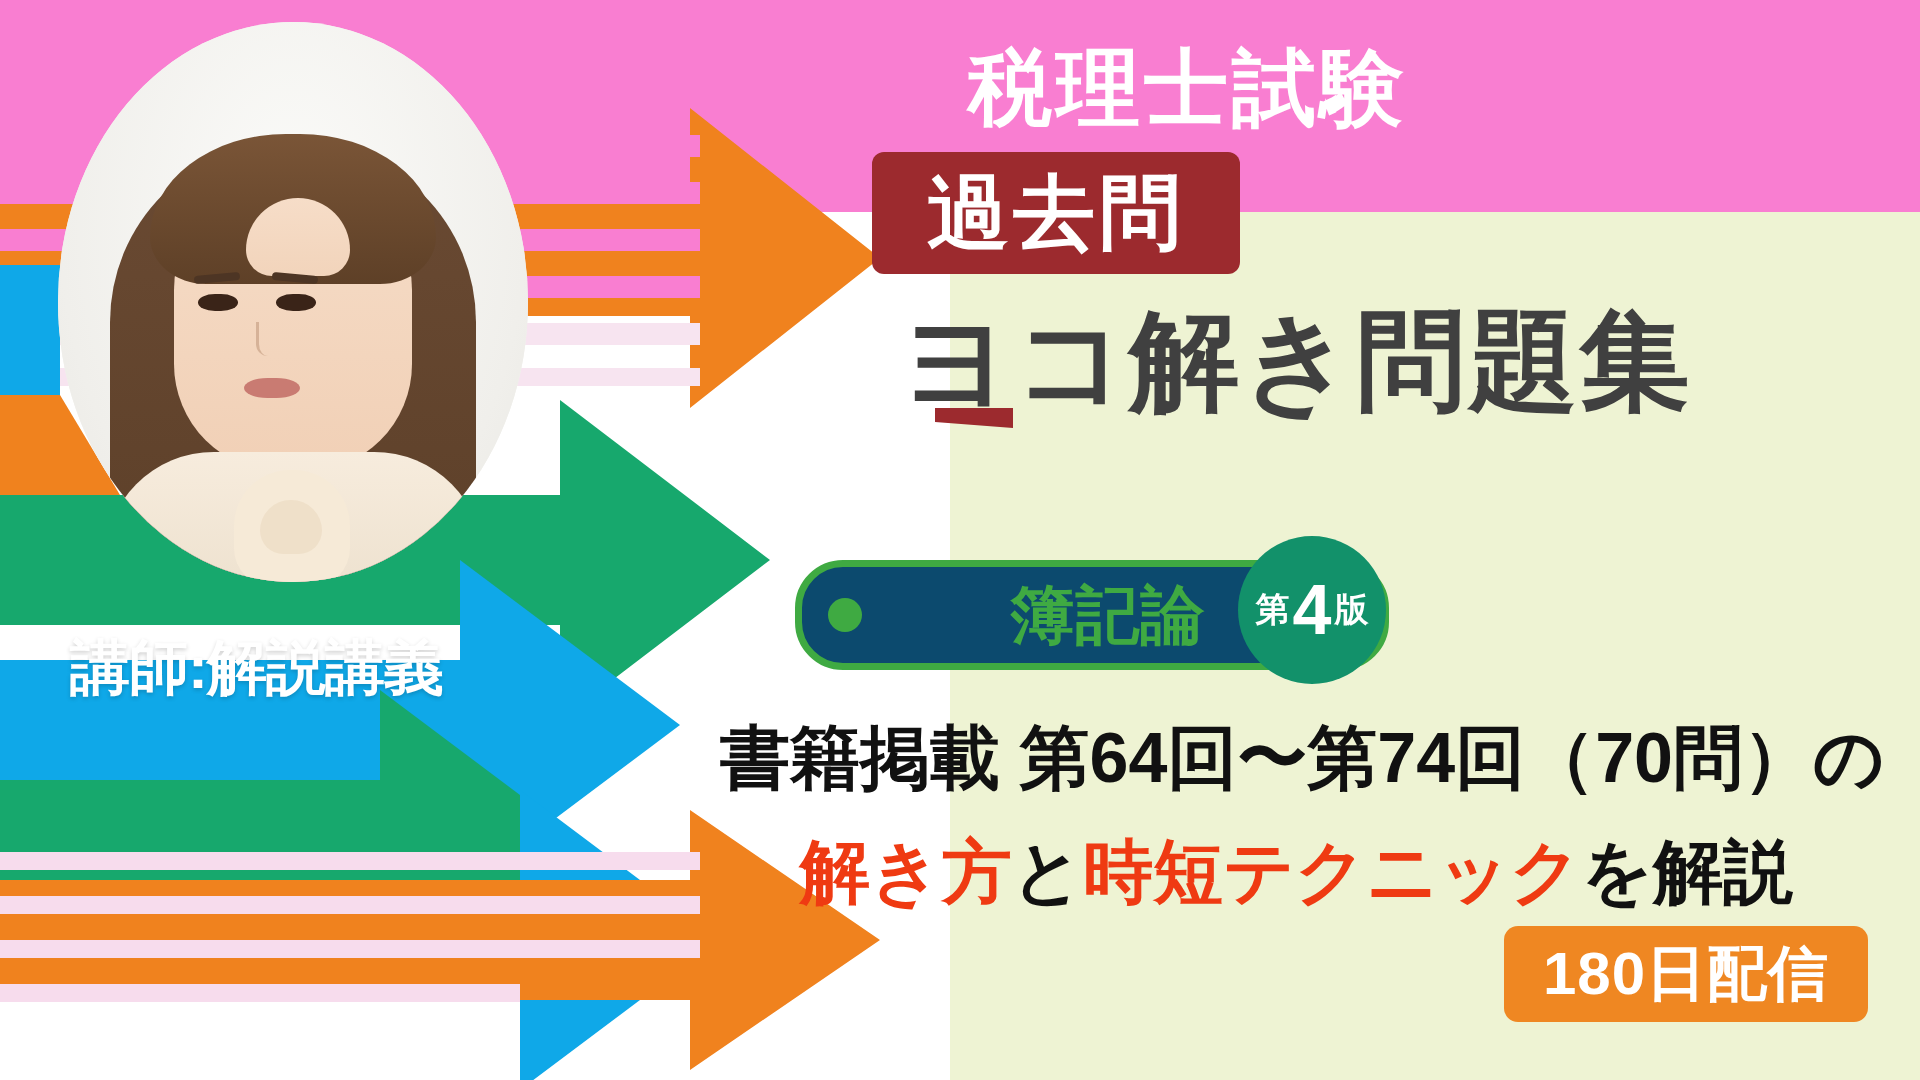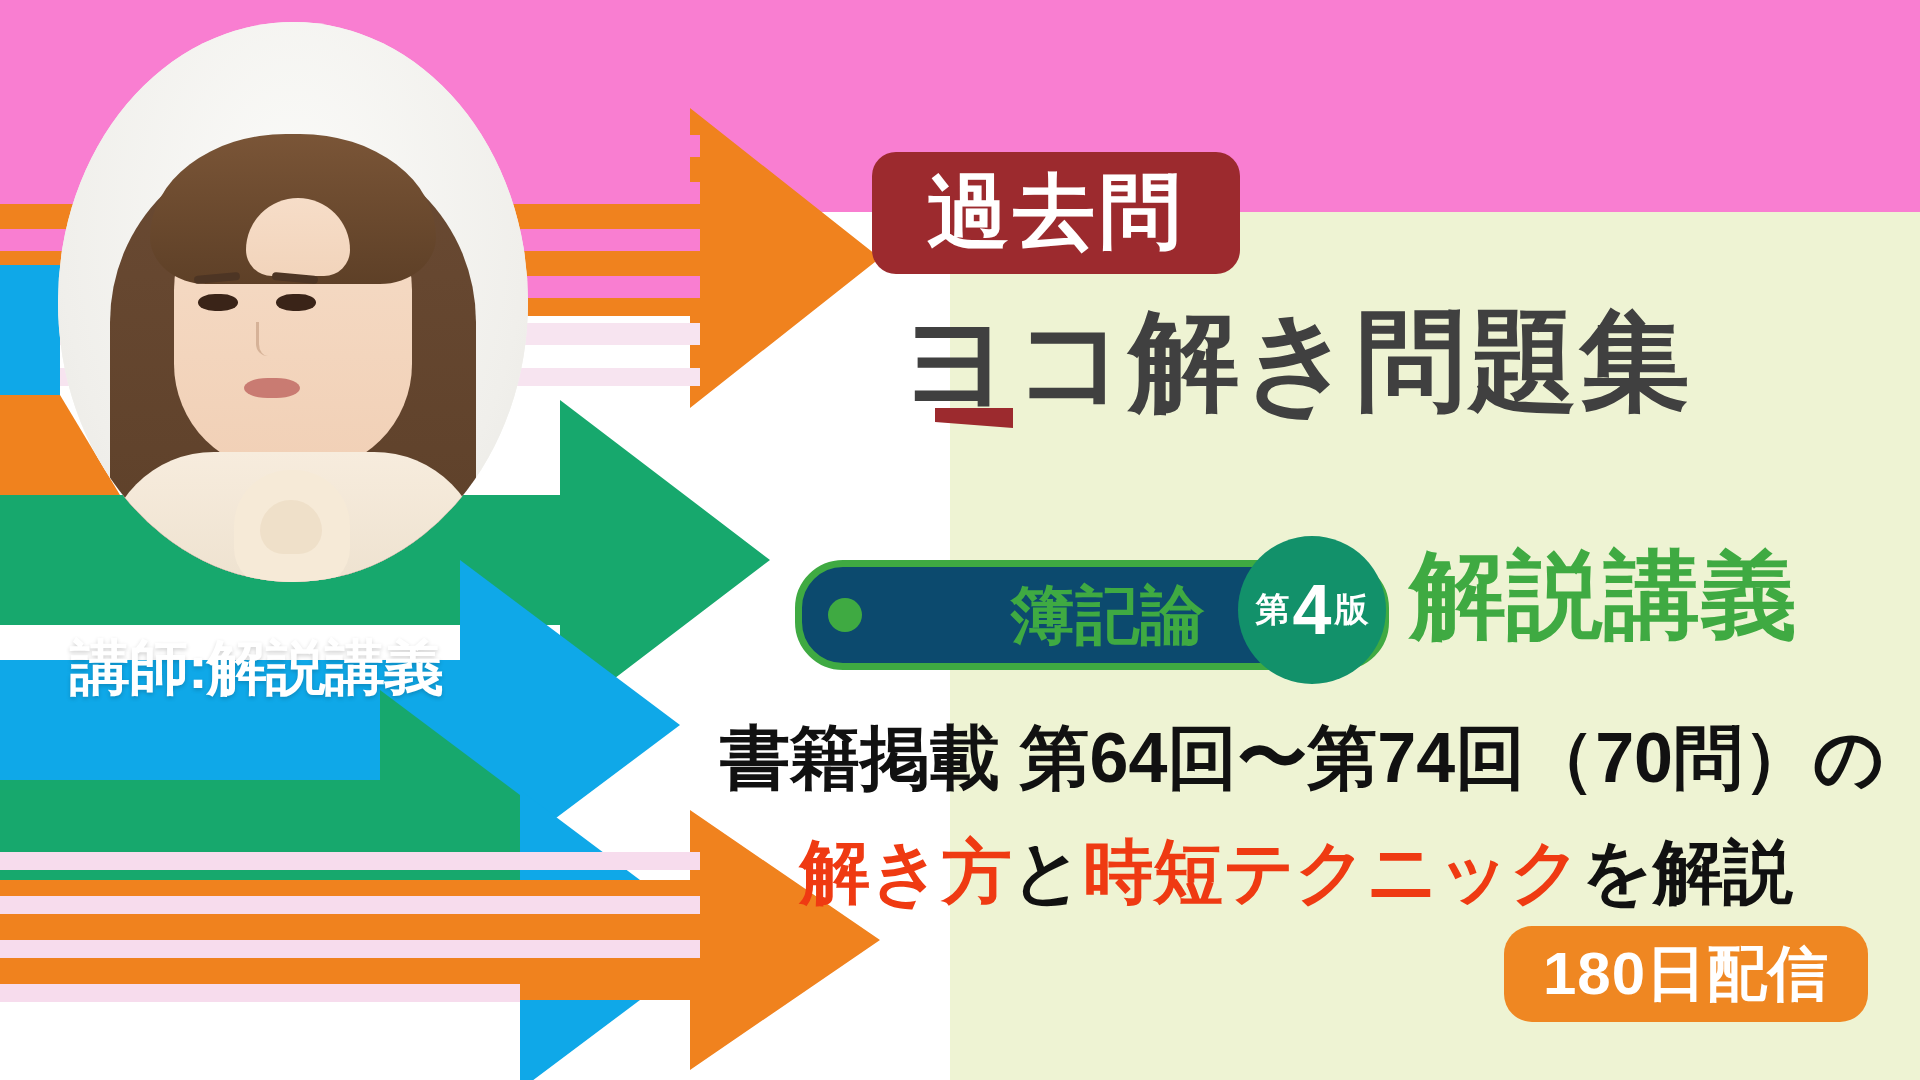--- a/index.html
+++ b/index.html
@@ -93,21 +93,21 @@
 
   
   .instructor{position:absolute;left:70px;top:628px;font-size:60px;font-weight:700;
     color:#fff;letter-spacing:-1px;white-space:nowrap;
     text-shadow:0 2px 4px rgba(0,0,0,.18);}
 
   
   .title-exam{position:absolute;left:968px;top:32px;font-size:84px;font-weight:700;
     color:#ffffff;letter-spacing:4px;white-space:nowrap;}
   .pill-past{position:absolute;left:872px;top:152px;width:368px;height:122px;
-    background:#9c2a2e;border-radius:24px;display:flex;align-items:center;justify-content:center;font-family:Liberation Serif, serif;}
+    background:#9c2a2e;border-radius:12px;display:flex;align-items:center;justify-content:center;}
   .pill-past span{font-size:82px;font-weight:700;color:#fff;letter-spacing:4px;line-height:1;}
 
   .main-title{position:absolute;left:900px;top:288px;font-size:110px;font-weight:700;
     color:#404040;letter-spacing:2px;white-space:nowrap;}
   .yoko-mark{position:absolute;left:935px;top:408px;width:78px;height:20px;background:#9c2a2e;
     clip-path:polygon(0 0,100% 0,100% 100%,0 70%);}
 
   .subject-pill{position:absolute;left:795px;top:560px;width:580px;height:96px;
     border:7px solid #3faa42;border-radius:48px;background:#0c4a6e;
     display:flex;align-items:center;}
@@ -124,21 +124,21 @@
   .lecture{position:absolute;left:1410px;top:532px;font-size:96px;font-weight:700;
     color:#3faa42;letter-spacing:1px;white-space:nowrap;}
 
   .desc1{position:absolute;left:720px;top:712px;font-size:70px;font-weight:700;
     color:#111;letter-spacing:0;white-space:nowrap;}
   .desc2{position:absolute;left:800px;top:794px;font-size:70px;font-weight:700;
     color:#111;letter-spacing:0;white-space:nowrap;margin-top:32px;}
   .desc2 .hl{color:#ef3a12;}
 
   .days-badge{position:absolute;left:1504px;top:926px;width:364px;height:96px;
-    background:#ef8722;border-radius:28px;display:flex;align-items:center;justify-content:center;}
+    background:#ef8722;border-radius:14px;display:flex;align-items:center;justify-content:center;}
   .days-badge span{font-size:60px;font-weight:700;color:#fff;letter-spacing:1px;}
 </style>
 </head>
 <body>
 
 <div id="stage">
 
   <div class="bg-pink"></div>
   <div class="bg-white-left"></div>
   <div class="bg-cream"></div>
@@ -177,40 +177,40 @@
         <div class="eye r"></div>
       <div class="nose"></div>
       <div class="mouth"></div>
       <div class="body-top"></div>
       <div class="scarf"></div>
     </div>
   </div>
 
   <div class="instructor">講師:解説講義</div>
 
+  <div class="title-exam">税理士試験</div>
 
   <div class="pill-past">
     <span>過去問</span>
   </div>
 
   <div class="main-title">ヨコ解き問題集</div>
   <div class="yoko-mark"></div>
 
   <div class="subject-pill">
     <div class="subject-dot"></div>
     <div class="subject-text">簿記論</div>
   </div>
 
   <div class="edition-badge">
     <span class="ed-small">第</span>
     <span class="ed-num">4</span>
     <span class="ed-small">版</span>
   </div>
 
-  <div class="lecture">解説講義</div>
 
   <div class="desc1">書籍掲載 第64回〜第74回（70問）の</div>
 
   <div class="desc2">
     <span class="hl">解き方</span><span>と</span><span class="hl">時短テクニック</span><span>を解説</span>
   </div>
 
   <div class="days-badge">
     <span>180日配信</span>
   </div>

